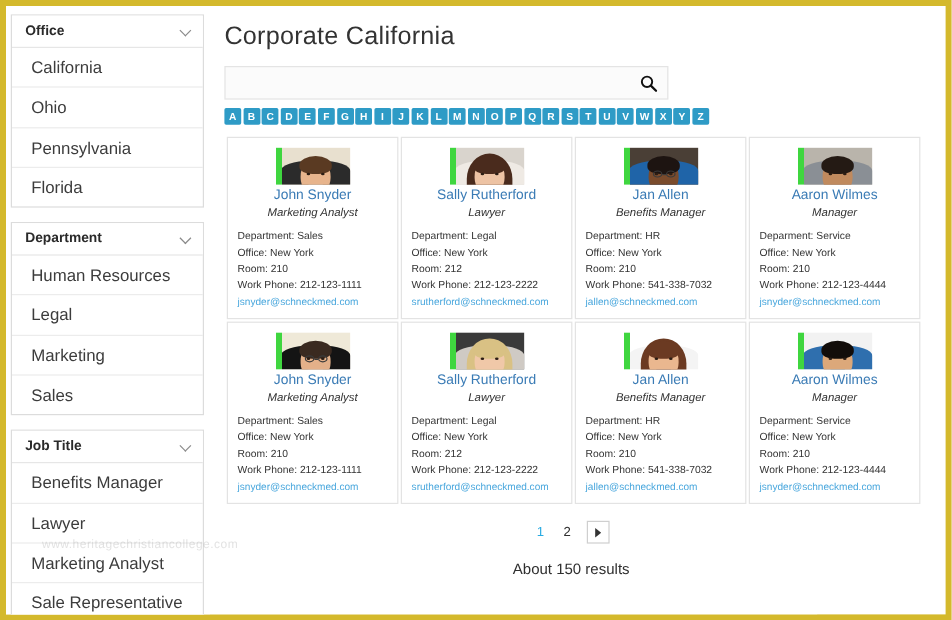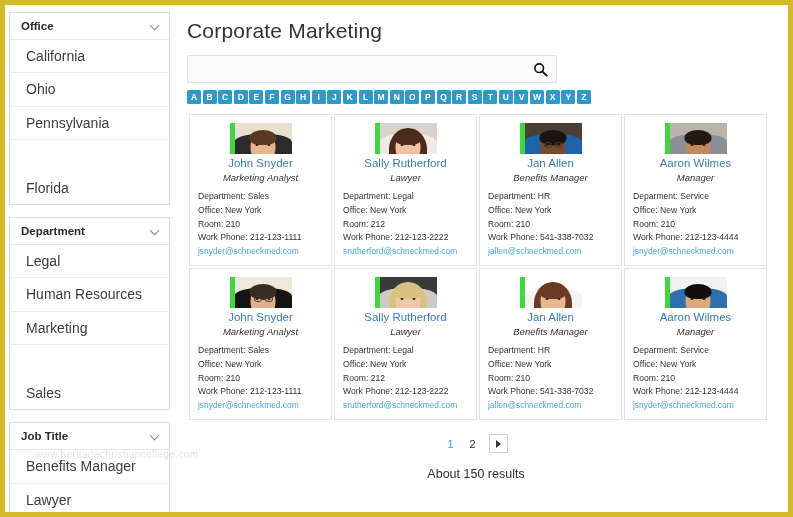--- a/index.html
+++ b/index.html
@@ -71,21 +71,21 @@
 
   .facet-item {
     padding: 6px 9px 6px 16px;
     font-size: 14px;
     color: #3c3c3c;
     border-bottom: 1px solid #ececec;
     cursor: pointer;
     position: relative;
     line-height: 1.45;
   }
-  .facet-item:last-child { border-bottom: none; margin-top: 32px; }
+  .facet-item:last-child { border-bottom: none; }
 
   .facet-item.selected {
     color: #1a5a8a;
     padding-left: 16px;
   }
   .facet-item.selected:before {
     content: "";
     position: absolute;
     left: 0; top: 0; bottom: 0;
     width: 3px;
@@ -303,40 +303,40 @@
         <div class="facet-item">California</div>
         <div class="facet-item">Ohio</div>
         <div class="facet-item">Pennsylvania</div>
         <div class="facet-item">Florida</div>
       </div>
       <div class="facet">
         <div class="facet-head">
           <span>Department</span>
           <span class="chevron"></span>
         </div>
+        <div class="facet-item">Human Resources</div>
         <div class="facet-item">Legal</div>
-        <div class="facet-item">Human Resources</div>
         <div class="facet-item">Marketing</div>
         <div class="facet-item">Sales</div>
       </div>
       <div class="facet">
         <div class="facet-head">
           <span>Job Title</span>
           <span class="chevron"></span>
         </div>
         <div class="facet-item">Benefits Manager</div>
         <div class="facet-item">Lawyer</div>
         <div class="facet-item">Marketing Analyst</div>
         <div class="facet-item">Sale Representative</div>
       </div>
     </aside>
 
   <section id="main">
 
-    <h1 id="page-title">Corporate Marketing</h1>
+    <h1 id="page-title">Corporate California</h1>
 
     <div id="search-row">
       <input id="search-input" type="text" placeholder="" style="">
       <button id="search-icon-btn">
         <svg width="15" height="15" viewBox="0 0 16 16">
           <circle cx="6.6" cy="6.6" r="4.6" fill="none" stroke="#111" stroke-width="1.7"></circle>
           <line x1="10.2" y1="10.2" x2="14.6" y2="14.6" stroke="#111" stroke-width="2" stroke-linecap="round"></line>
         </svg>
       </button>
     </div>

